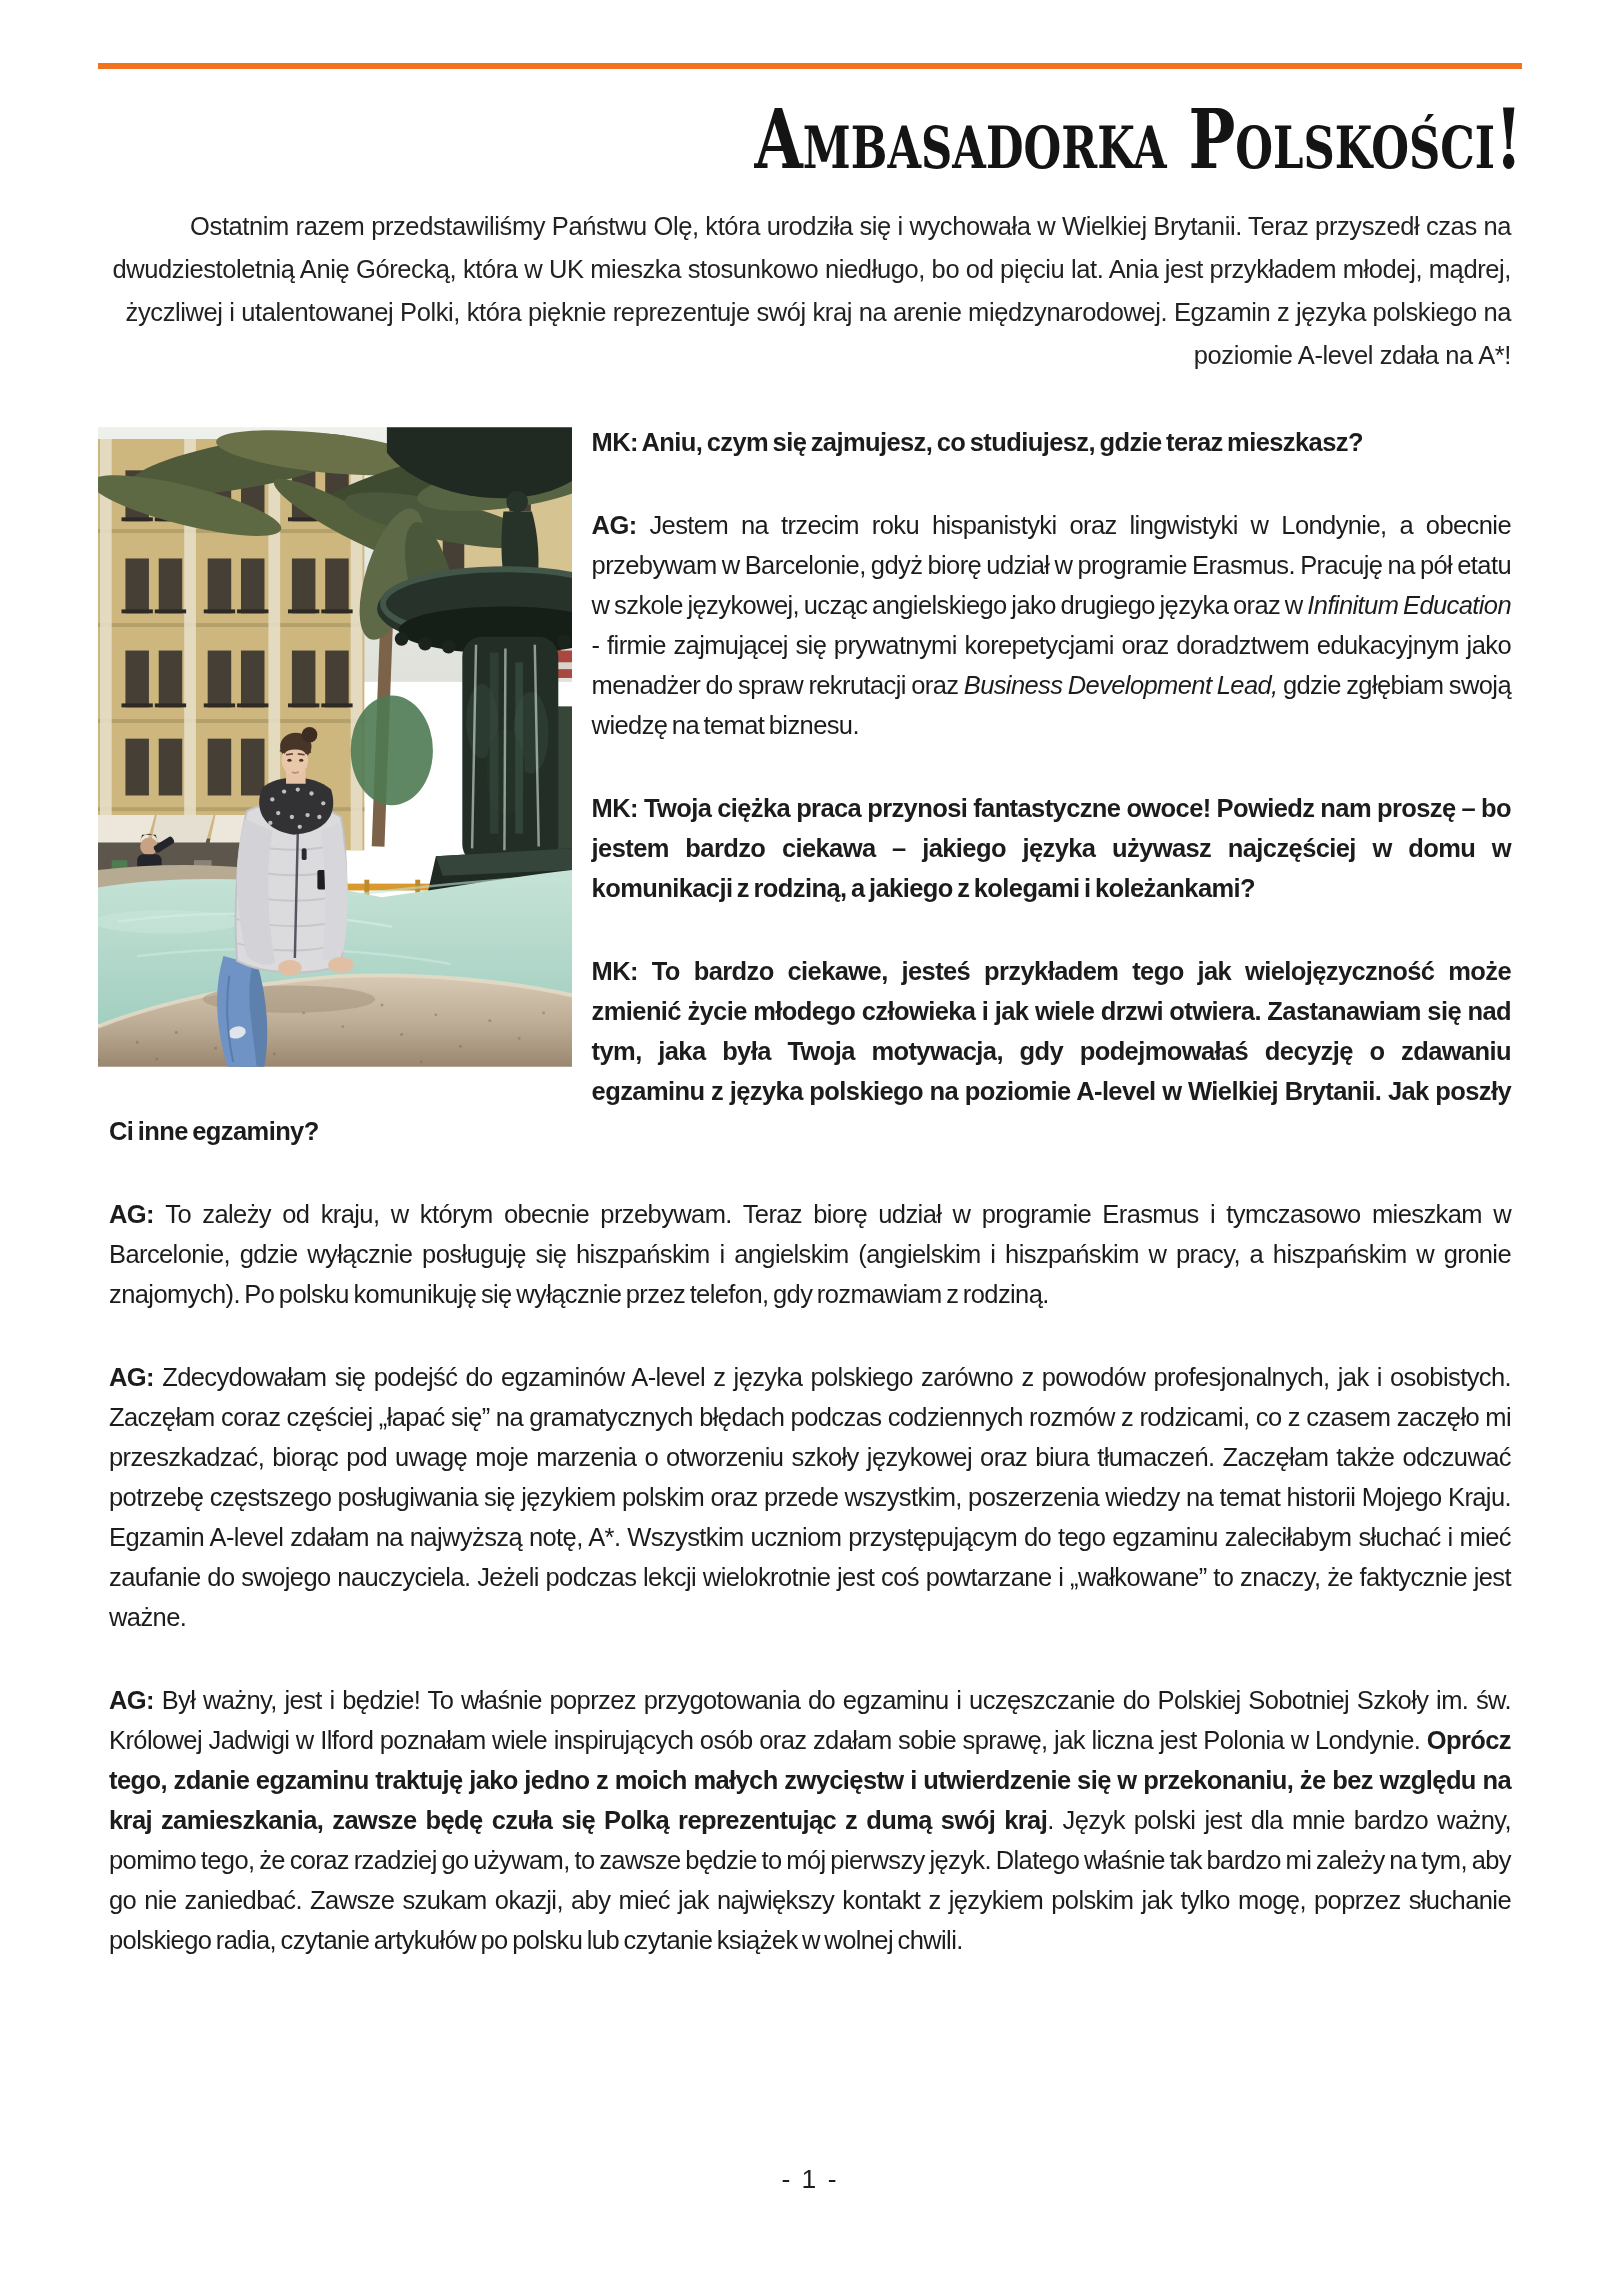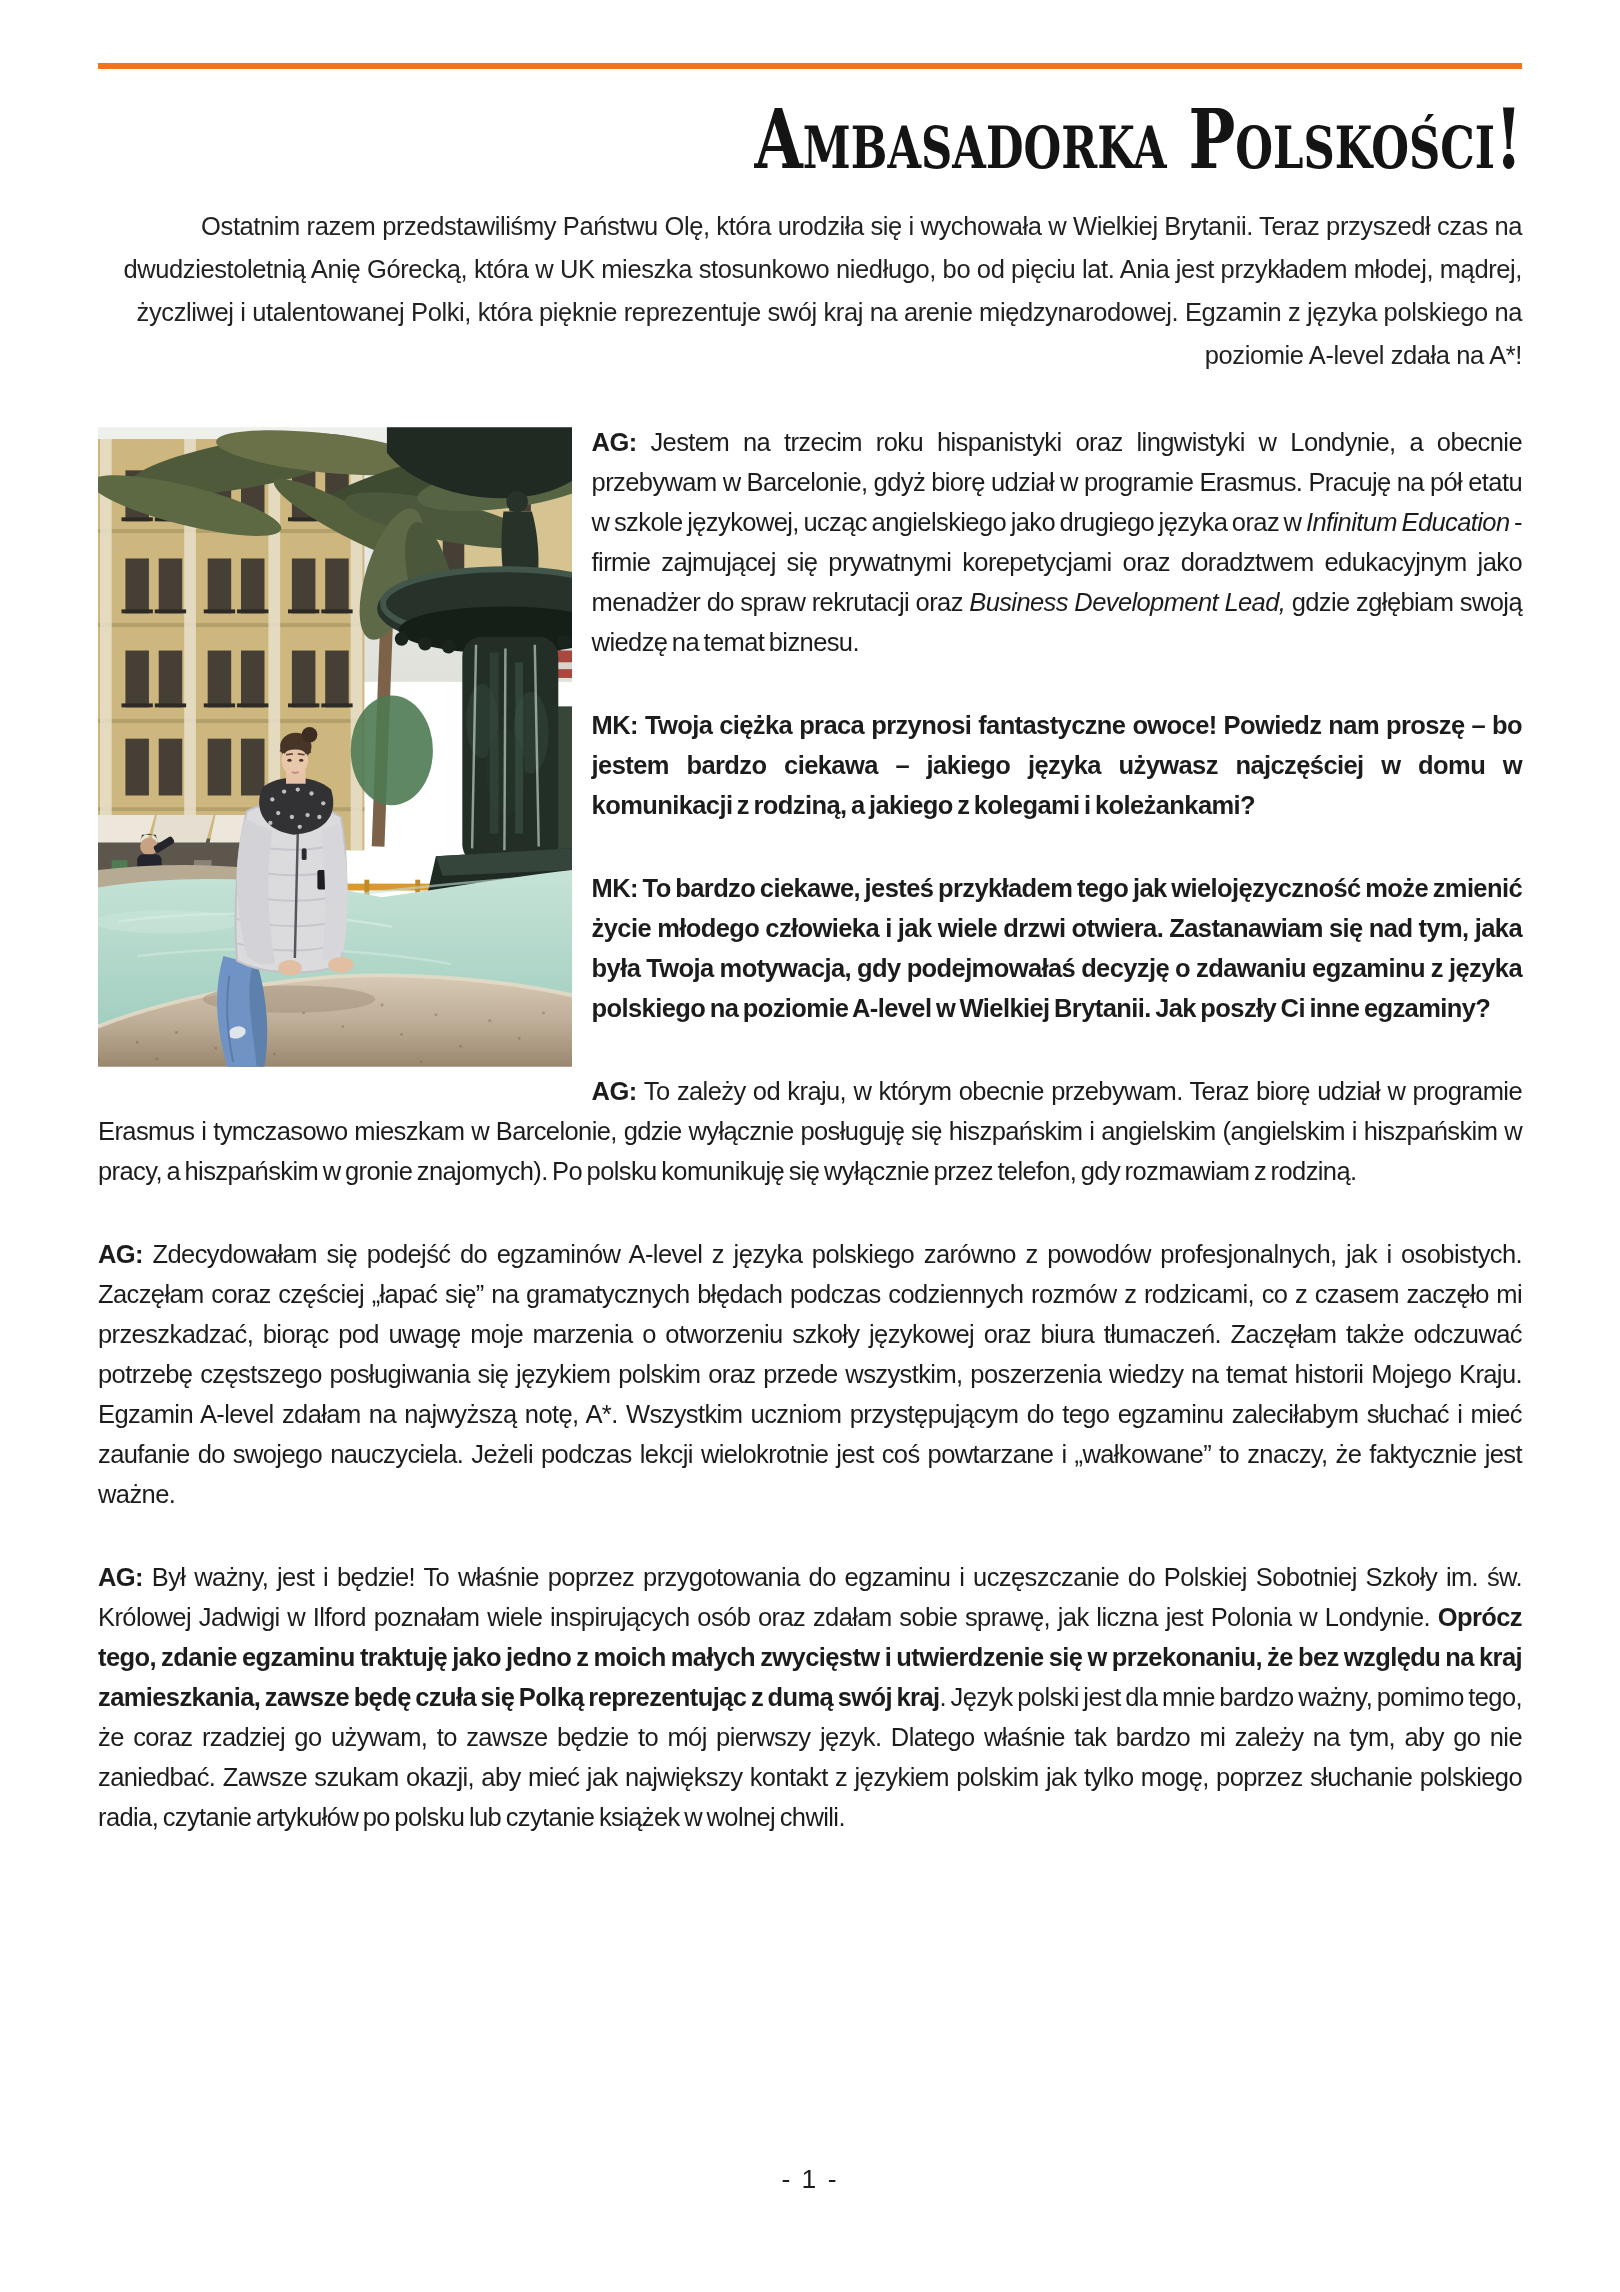--- a/index.html
+++ b/index.html
@@ -9,21 +9,21 @@
     -webkit-font-smoothing:antialiased;
   }
   .page{box-sizing:border-box;padding:63px 98px 0 98px;height:100%;position:relative;}
   .rule{height:5.9px;background:#F2731C;}
   h1.title{
     margin:29px 0 0;text-align:right;font-weight:700;line-height:1.02;
     font-family:"DejaVu Serif","Liberation Serif",serif;
     font-variant:small-caps;font-size:82px;color:#141414;white-space:nowrap;
   }
   h1.title .squeeze{display:inline-block;transform:scaleX(.76);transform-origin:100% 60%;}
-  p{margin:0;}
+  p{margin:11px;}
   .intro{
     margin-top:23.5px;text-align:right;font-size:25.5px;line-height:43px;
     letter-spacing:-0.4px;color:#222;
   }
   .lead{
     margin-top:41px;text-align:right;font-size:25.5px;line-height:43px;
     letter-spacing:-0.2px;color:#1b1b1b;
   }
   .article{margin-top:45px;}
   .article p{
@@ -297,20 +297,21 @@
           <ellipse cx="201" cy="340" rx="13.5" ry="16" fill="#e9c7ab"></ellipse>
           <path d="M188,332 C192,324 212,324 215,333" stroke="#473528" stroke-width="6" fill="none"></path>
           <ellipse cx="195.5" cy="340" rx="2.2" ry="1.6" fill="#4a3426"></ellipse>
           <ellipse cx="207.5" cy="340" rx="2.2" ry="1.6" fill="#4a3426"></ellipse>
           <path d="M192,334.5 l7,-1 M204,333.5 l7,1" stroke="#5b4433" stroke-width="1.6"></path>
           <path d="M198,352 q3,2 7,0" stroke="#c08f7e" stroke-width="2" fill="none"></path>
         </g>
       </svg>
     </figure>
 
+    <p class="para q"><span class="b">MK: Aniu,  czym się zajmujesz, co studiujesz, gdzie teraz mieszkasz?</span></p>
     <p class="para a"><span class="b">AG: </span><span>Jestem na trzecim roku hispanistyki oraz lingwistyki w Londynie, a obecnie przebywam w Barcelonie, gdyż biorę udział w programie Erasmus. Pracuję na pół etatu w szkole językowej, ucząc angielskiego jako drugiego języka oraz w </span><span class="i">Infinitum Education</span><span> - firmie zajmującej się prywatnymi korepetycjami oraz doradztwem edukacyjnym jako menadżer do spraw rekrutacji oraz </span><span class="i">Business Development Lead,</span><span> gdzie zgłębiam swoją wiedzę na temat biznesu.</span></p>
     <p class="para q"><span class="b">MK: Twoja ciężka praca przynosi fantastyczne owoce! Powiedz nam proszę – bo jestem bardzo ciekawa – jakiego języka używasz najczęściej w domu w komunikacji z rodziną, a jakiego z kolegami i koleżankami?</span></p>
     <p class="para q"><span class="b">MK: To bardzo ciekawe, jesteś przykładem tego jak wielojęzyczność może zmienić życie młodego człowieka i jak wiele drzwi otwiera. Zastanawiam się nad tym, jaka była Twoja motywacja, gdy podejmowałaś decyzję o zdawaniu egzaminu z języka polskiego na poziomie A-level w Wielkiej Brytanii.  Jak poszły Ci inne egzaminy?</span></p>
     <p class="para a"><span class="b">AG: </span><span>To zależy od kraju, w którym obecnie przebywam. Teraz biorę udział w programie Erasmus i tymczasowo mieszkam w Barcelonie, gdzie wyłącznie posługuję się hiszpańskim i angielskim (angielskim i hiszpańskim w pracy, a hiszpańskim w gronie znajomych). Po polsku komunikuję się wyłącznie przez telefon, gdy rozmawiam z rodziną.</span></p>
     <p class="para a"><span class="b">AG: </span><span>Zdecydowałam się podejść do egzaminów A-level z języka polskiego zarówno z powodów profesjonalnych, jak i osobistych. Zaczęłam coraz częściej „łapać się” na gramatycznych błędach podczas codziennych rozmów z rodzicami, co z czasem zaczęło mi przeszkadzać, biorąc pod uwagę moje marzenia o otworzeniu szkoły językowej oraz biura tłumaczeń. Zaczęłam także odczuwać potrzebę częstszego posługiwania się językiem polskim oraz przede wszystkim, poszerzenia wiedzy na temat historii Mojego Kraju. Egzamin A-level zdałam na najwyższą notę, A*. Wszystkim uczniom przystępującym do tego egzaminu zaleciłabym słuchać i mieć zaufanie do swojego nauczyciela. Jeżeli podczas lekcji wielokrotnie jest coś powtarzane i „wałkowane” to znaczy, że faktycznie jest ważne.</span></p>
     <p class="para a"><span class="b">AG: </span><span>Był ważny, jest i będzie! To właśnie poprzez przygotowania do egzaminu i uczęszczanie do Polskiej Sobotniej Szkoły im. św. Królowej Jadwigi w Ilford poznałam wiele inspirujących osób oraz zdałam sobie sprawę, jak liczna jest Polonia w Londynie. </span><span class="b">Oprócz tego, zdanie egzaminu traktuję jako jedno z moich małych zwycięstw i utwierdzenie się w przekonaniu, że bez względu na kraj zamieszkania, zawsze będę czuła się Polką reprezentując z dumą swój kraj</span><span>. Język polski jest dla mnie bardzo ważny, pomimo tego, że coraz rzadziej go używam, to zawsze będzie to mój pierwszy język. Dlatego właśnie tak bardzo mi zależy na tym, aby go nie zaniedbać. Zawsze szukam okazji, aby mieć jak największy kontakt z językiem polskim jak tylko mogę, poprzez słuchanie polskiego radia, czytanie artykułów po polsku lub czytanie książek w wolnej chwili.</span></p>
   </div>
 
   <div class="pagefoot">- 1 -</div>
 </div>

